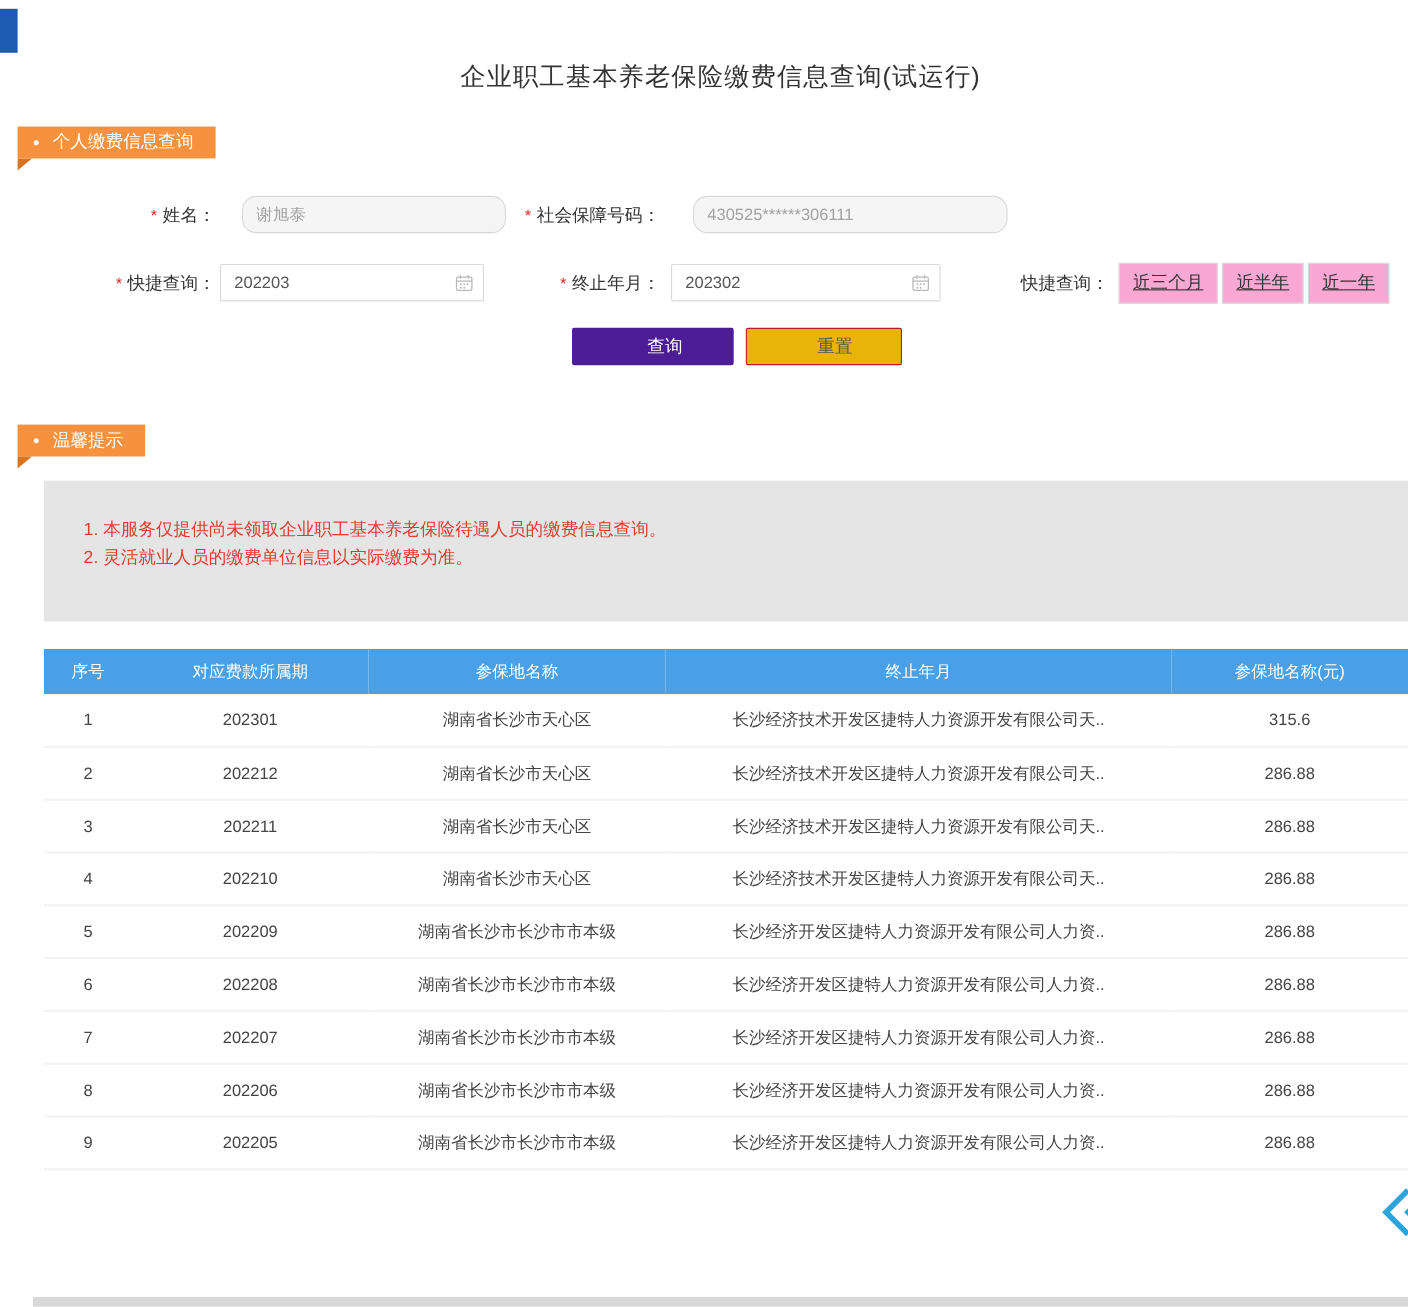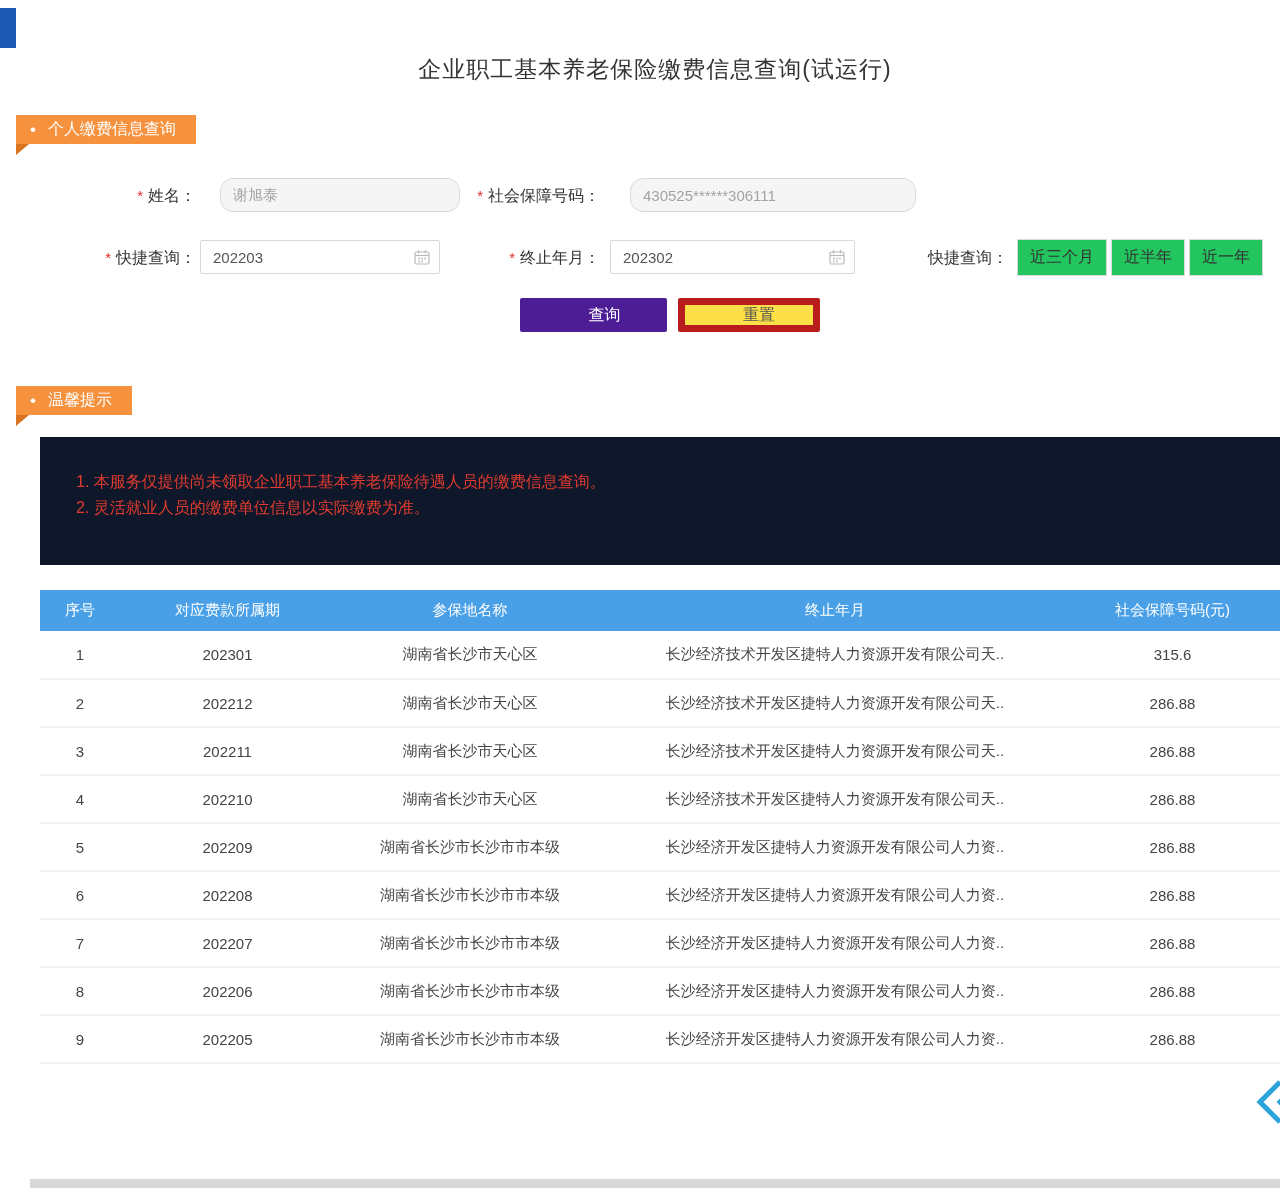--- a/index.html
+++ b/index.html
@@ -33,29 +33,29 @@
   .txt-input { position:absolute; height:34px; border:1px solid #d9d9d9; border-radius:13px;
     font-size:15px; padding:0 12px; font-family:inherit; background:#fff; color:#555; outline:none;margin-left:20px; }
   .txt-input.disabled { background:#f5f5f5; color:#a3a3a3; }
   .date-wrap { position:absolute; height:34px; }
   .date-wrap input { width:100%; height:100%; border:1px solid #d9d9d9; border-radius:2px;
     font-size:15px; padding:0 34px 0 12px; font-family:inherit; color:#555; outline:none; }
   .date-wrap svg { position:absolute; right:10px; top:9px; }
 
   .quick-label { position:absolute; font-size:16px; color:#333; }
   .quick-group { position:absolute; display:flex; gap:4px; }
-  .quick-btn { height:37px; padding:0 12px; background:#22c55e; border:1px solid #d9d9d9;
-    font-size:16px; color:#333; font-family:inherit; cursor:pointer; }
+  .quick-btn { height:37px; padding:0 12px; background:#f9a8d4; border:1px solid #d9d9d9;
+    font-size:16px; color:#333; font-family:inherit; cursor:pointer;text-decoration:underline; }
 
   .btn { position:absolute; height:34px; font-size:16px; font-family:inherit; border-radius:2px; cursor:pointer; }
   .btn-query { background:#4c1d95; color:#fff; border:none;padding-left:22px; }
-  .btn-reset { background:#fde047; color:#555; border:7px solid #b91c1c;padding-left:20px; }
-
-  
-  .tips-box { position:absolute; left:10px; top:437px; width:1240px; height:128px; background:#0f172a; }
+  .btn-reset { background:#eab308; color:#555; border:1px solid #b91c1c;padding-left:20px; }
+
+  
+  .tips-box { position:absolute; left:10px; top:437px; width:1240px; height:128px; background:#e5e5e5; }
   .tips-lines { padding:32px 0 0 36px; font-size:16px; color:#E13C2F; line-height:26px; }
 
   
   .table-wrap { position:absolute; left:10px; top:590px; width:1240px; }
   table { width:100%; border-collapse:collapse; table-layout:fixed; }
   thead th { background:#4AA0E6; color:#fff; font-weight:normal; font-size:15px; height:41px;
     text-align:center; }
   tbody td { height:48px; text-align:center; font-size:15px; color:#444;
     border-bottom:2px solid #f3f3f3; white-space:nowrap; overflow:hidden; background:#fff; }
   .c0{width:80px;} .c1{width:215px;} .c2{width:270px;} .c3{width:460px;} .c4{width:215px;}
@@ -146,21 +146,21 @@
   </div>
 
   <div class="table-wrap">
     <table>
       <thead>
         <tr>
           <th class="c0">序号</th>
           <th class="c1">对应费款所属期</th>
           <th class="c2">参保地名称</th>
           <th class="c3">终止年月</th>
-          <th class="c4">社会保障号码(元)</th>
+          <th class="c4">参保地名称(元)</th>
         </tr>
       </thead>
       <tbody>
           <tr>
             <td class="c0">1</td>
             <td class="c1">202301</td>
             <td class="c2">湖南省长沙市天心区</td>
             <td class="c3">长沙经济技术开发区捷特人力资源开发有限公司天..</td>
             <td class="c4">315.6</td>
           </tr>

